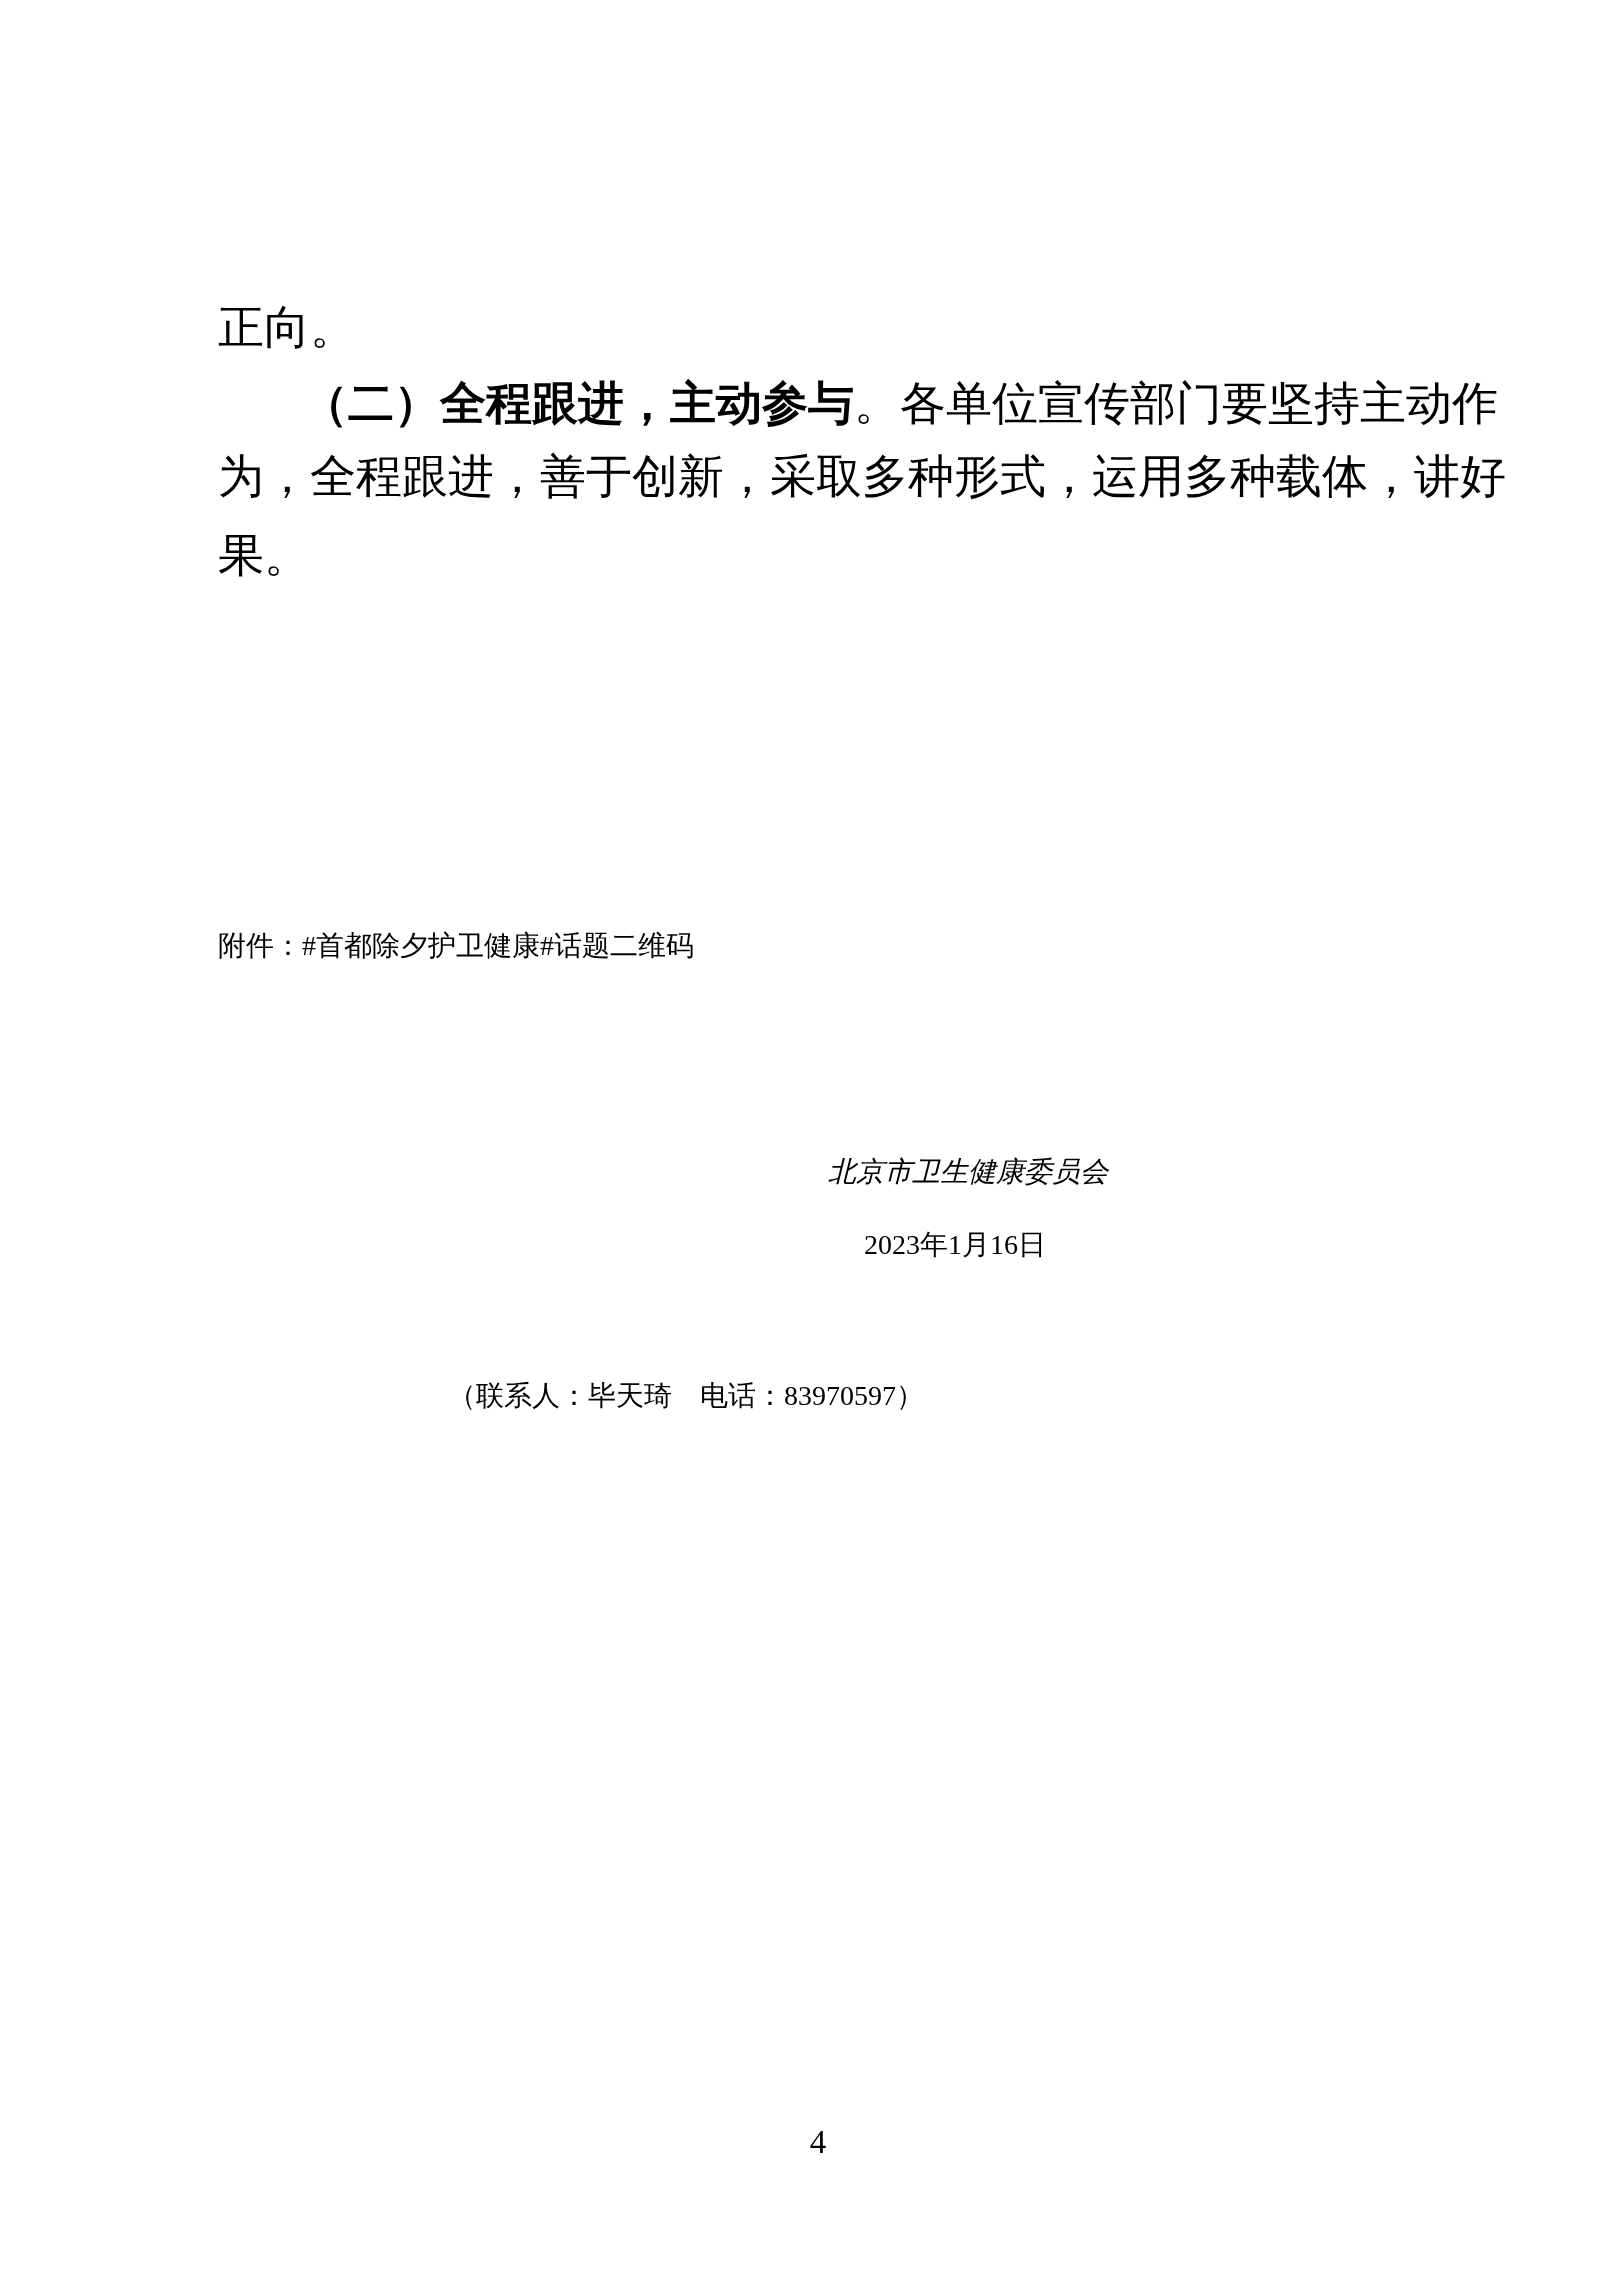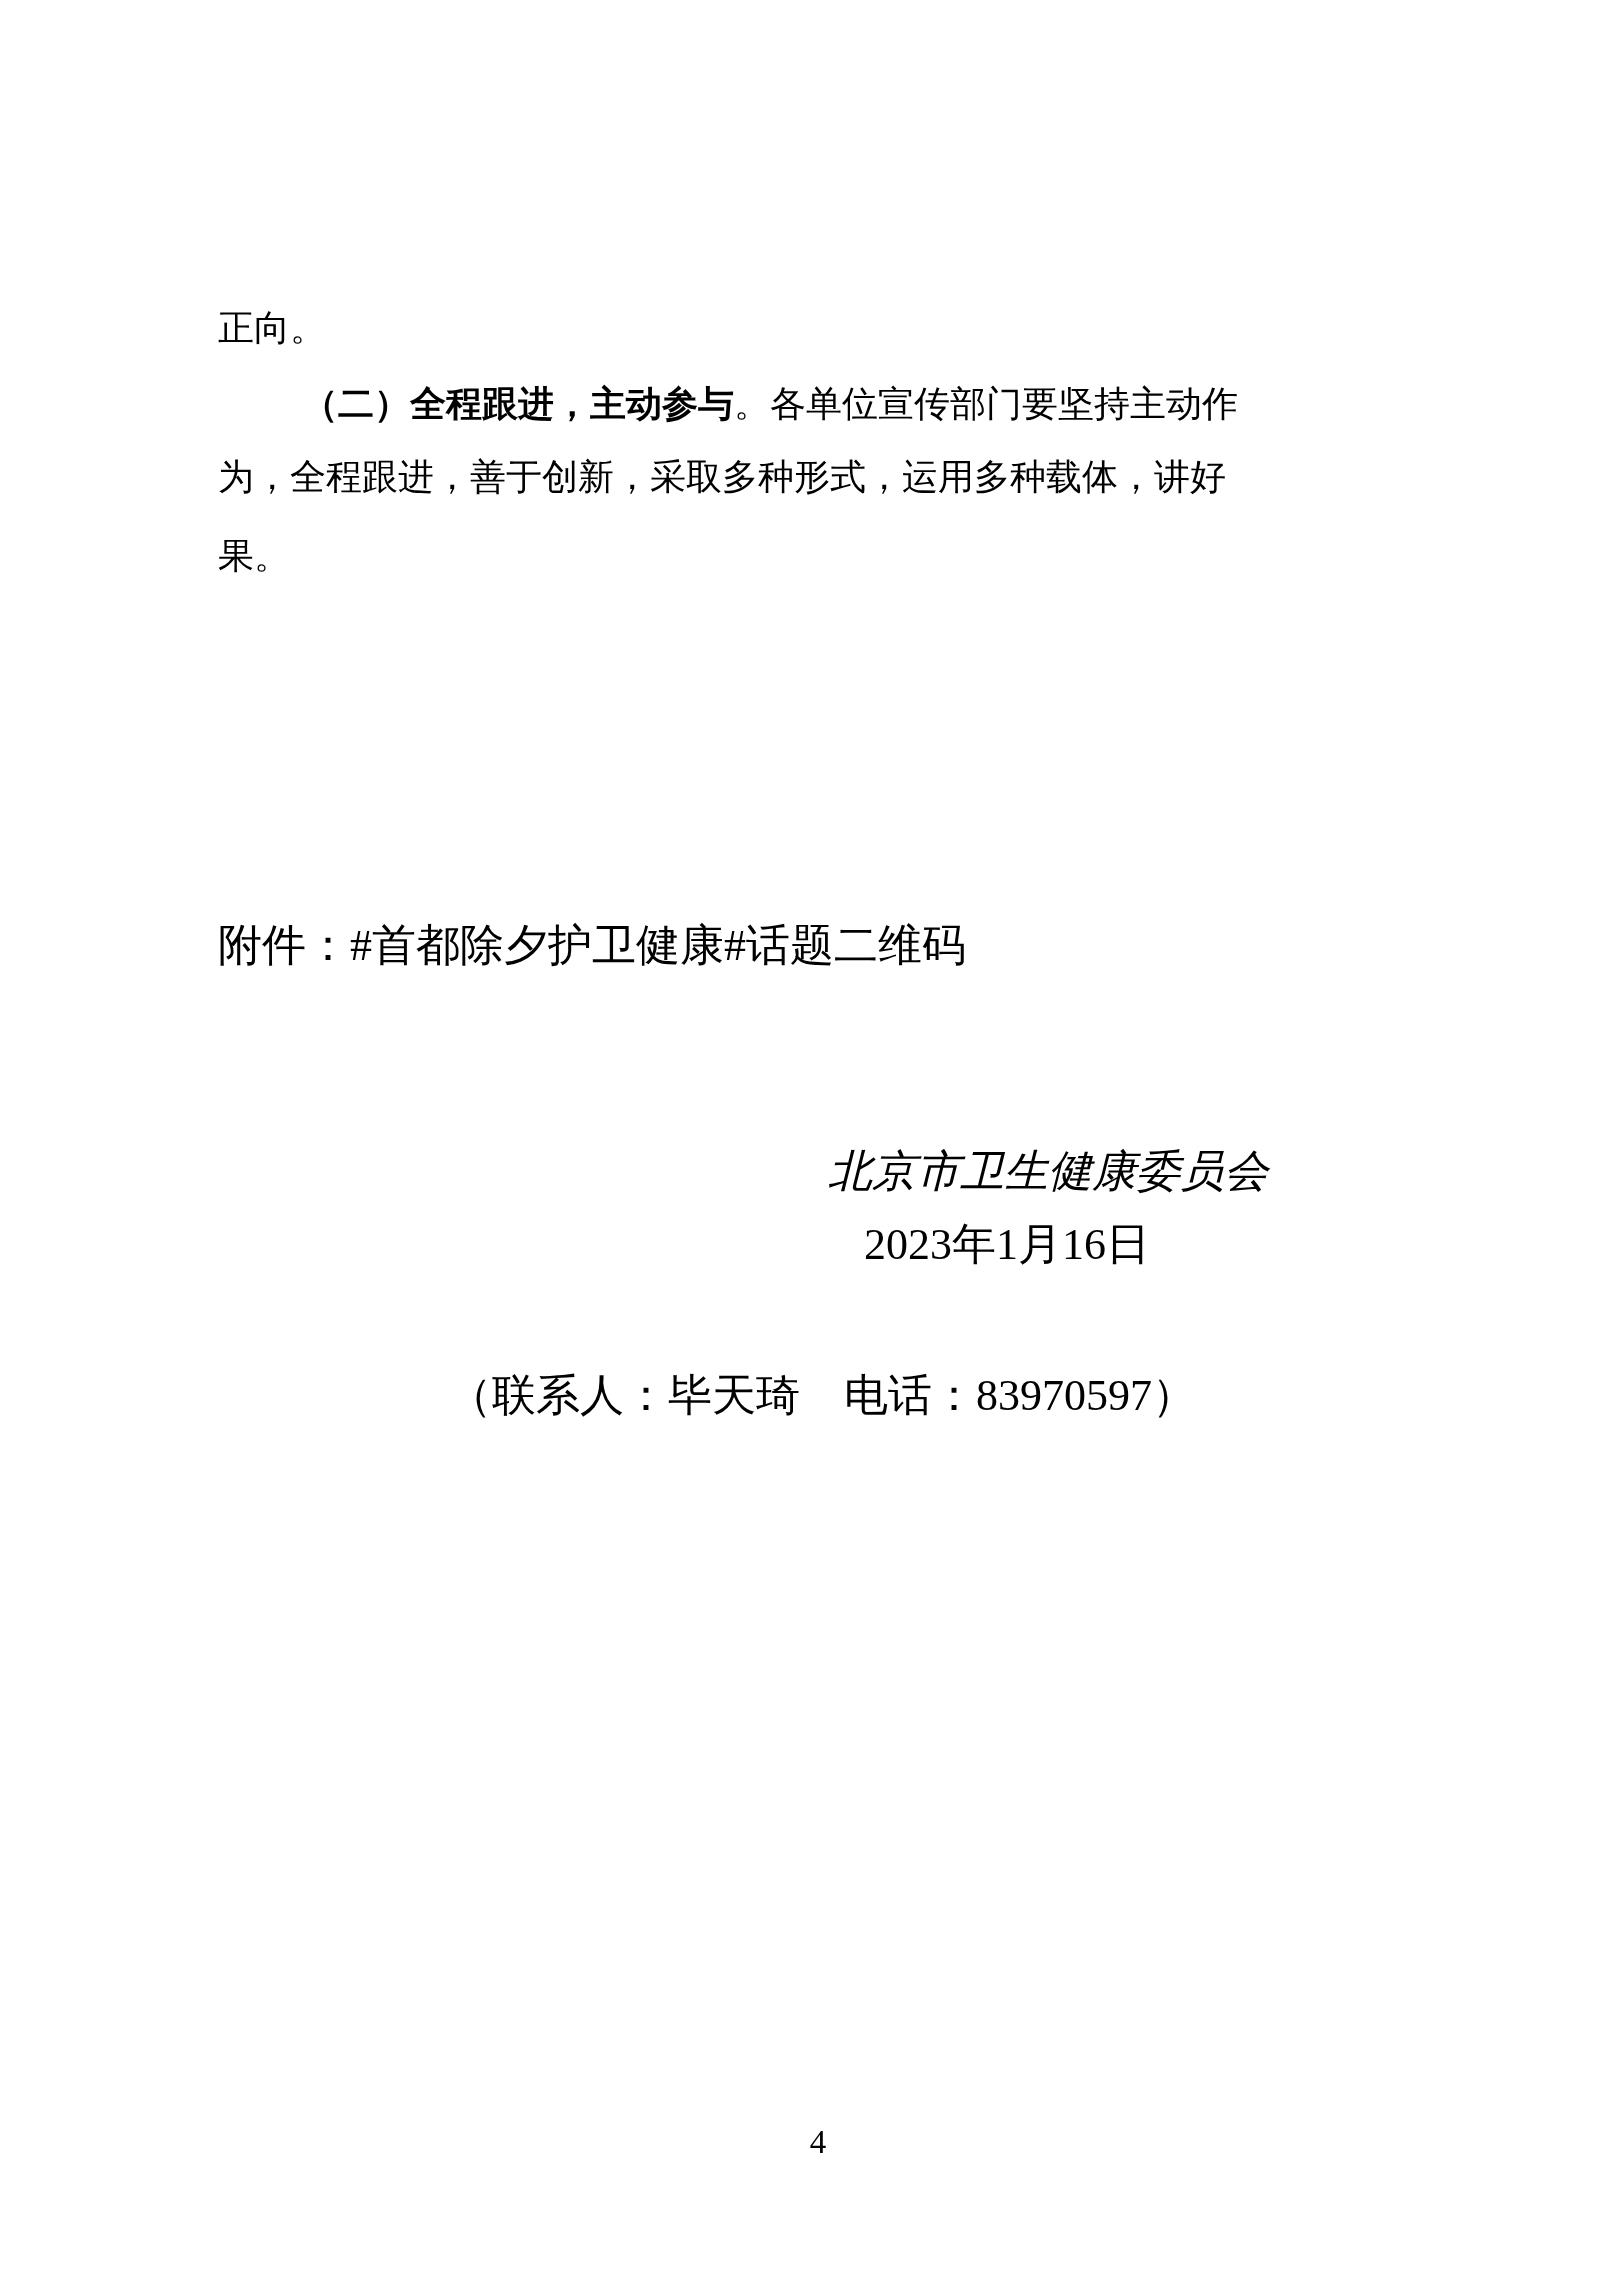--- a/index.html
+++ b/index.html
@@ -14,36 +14,36 @@
     background: #ffffff;
     color: #000000;
     font-family: "Liberation Serif", serif;
     overflow: hidden;
   }
   .body-block {
     position: absolute;
     left: 218px;
     top: 290px;
     width: 1201px;
-    font-size: 36px;
+    font-size: 46px;
   }
   .line {
     height: 76px;
     line-height: 76px;
     white-space: nowrap;
   }
   .line.indent {
     text-indent: 84px;
   }
   .run-bold {
     font-weight: bold;
   }
   .abs-line {
     position: absolute;
-    font-size: 44px;
+    font-size: 28px;
     line-height: 76px;
     white-space: nowrap;
   }
   .attachment { left: 218px; top: 908px; }
   .signature  { left: 828px; top: 1134px; font-style: italic; }
   .sign-date  { left: 864px; top: 1207px; }
   .contact    { left: 448px; top: 1358px; }
   .pagenum {
     position: absolute;
     left: 779px;

